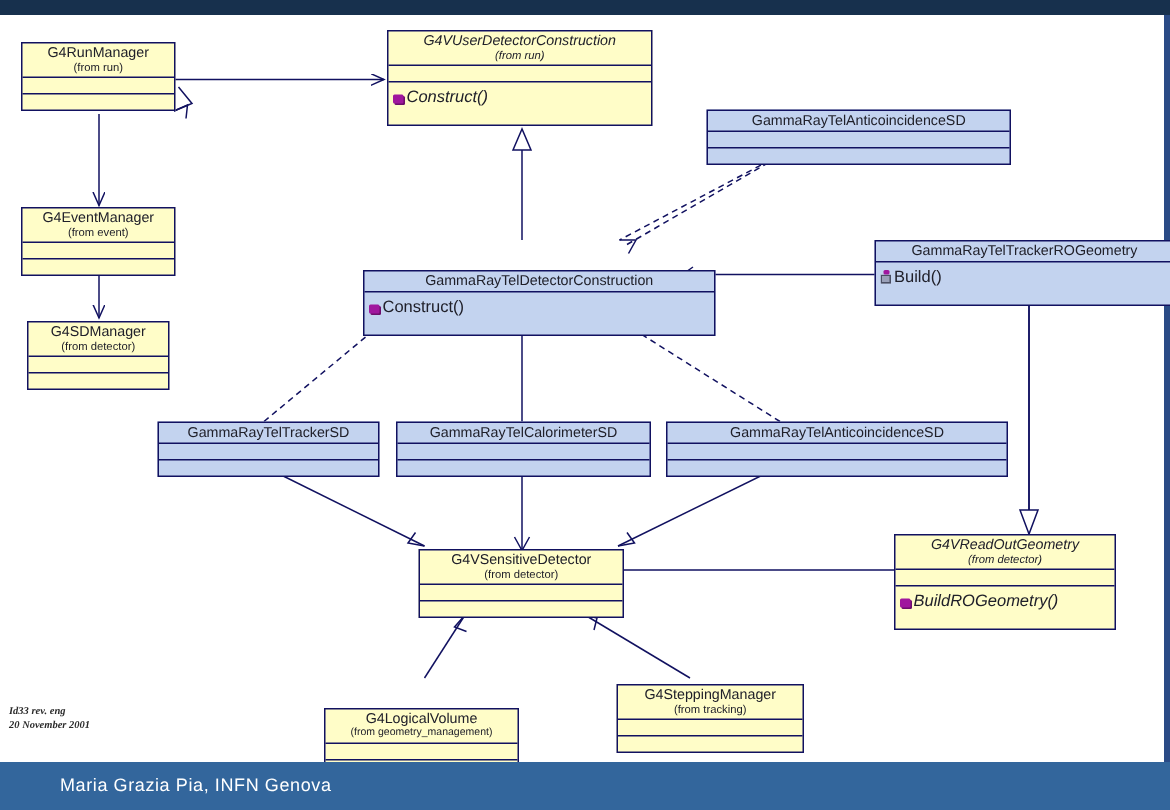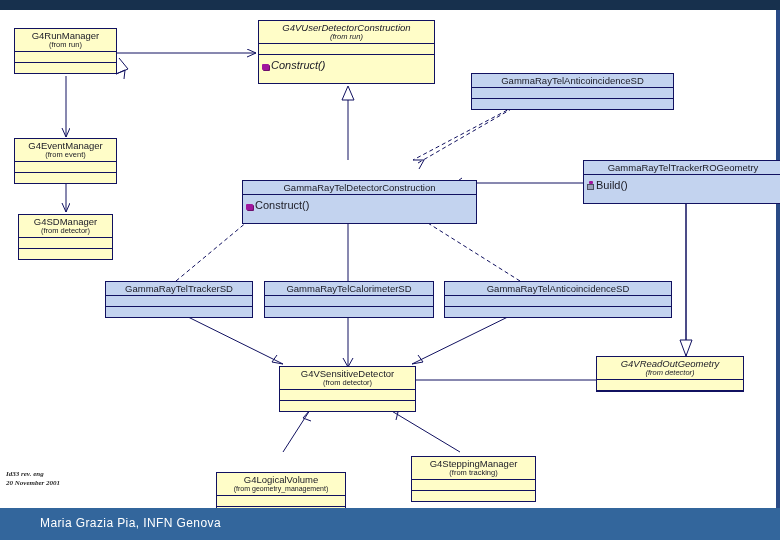--- a/index.html
+++ b/index.html
@@ -369,20 +369,23 @@
   </div>
 
   <div class="uml abstract" style="left:596px; top:356px; width:148px;">
     <div class="hdr">
       <span class="cls">G4VReadOutGeometry</span>
       <span class="pkg">(from detector)</span>
     </div>
     <div class="sep"></div>
     <div class="compart empty"></div>
     <div class="sep"></div>
+    <div class="compart tall">
+      <span class="vis"></span><span class="op">BuildROGeometry()</span>
+    </div>
   </div>
 
   <div class="uml" style="left:216px; top:452px; width:130px;margin-top:20px;">
     <div class="hdr">
       <span class="cls">G4LogicalVolume</span>
       <span class="pkg" style="font-size:7px;">(from geometry_management)</span>
     </div>
     <div class="sep"></div>
     <div class="compart empty"></div>
     <div class="sep"></div>

